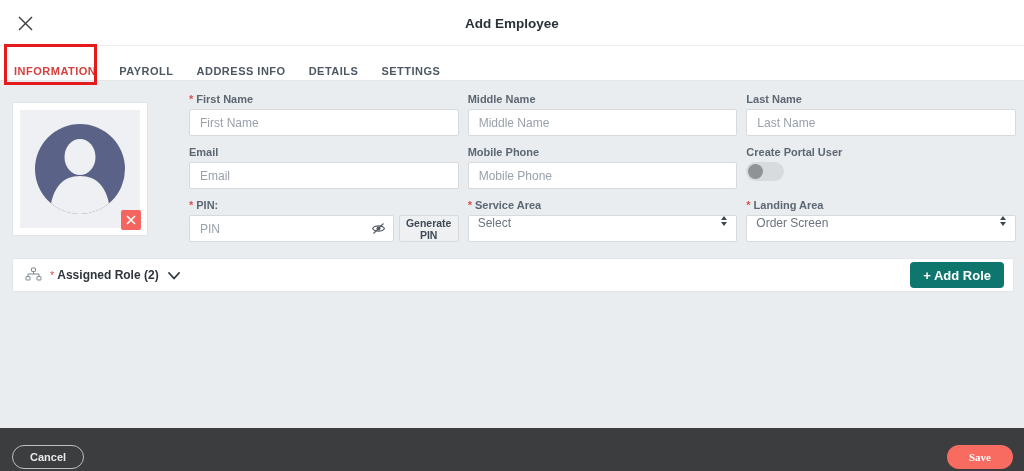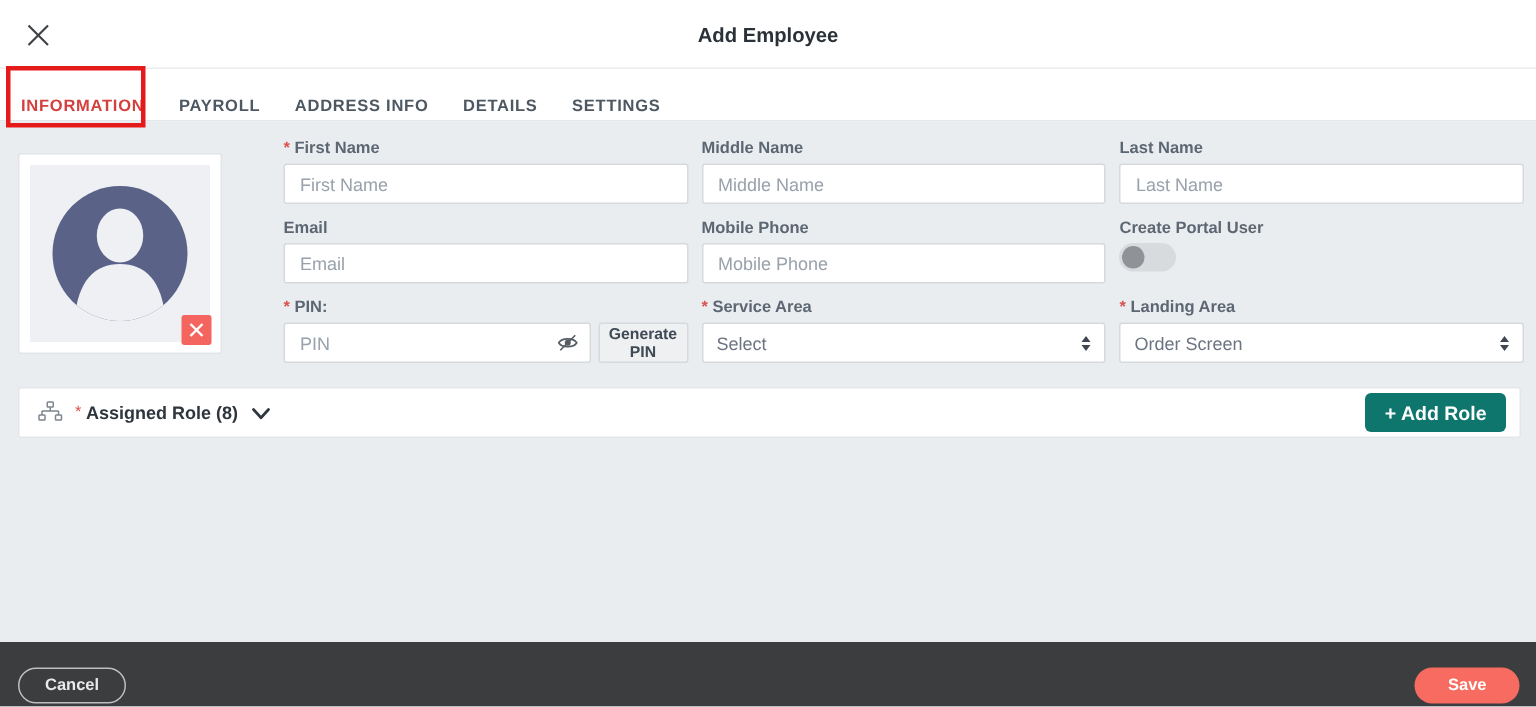--- a/index.html
+++ b/index.html
@@ -102,21 +102,21 @@
   .generate-btn {
     margin-left: 5px; flex: 0 0 auto; width: 60px; height: 27px;
     background: #eef0f2; border: 1px solid #d6dadd; border-radius: 2px;
     font-size: 10.5px; font-weight: 600; color: #3f4a55; cursor: pointer;
     font-family: inherit;
   }
 
   
   .select-box {
     height: 27px; border: 1px solid #d6dadd; border-radius: 2px; background: #fff;
-    display: flex; align-items: center; padding: 0 9px; cursor: pointer;
+    display: flex; padding: 0 9px; cursor: pointer;
   }
   .select-value { flex: 1 1 auto; font-size: 12px; color: #6b7480; }
   .updown { display: flex; flex-direction: column; align-items: center; gap: 2px; }
   .updown .tri-up {
     width: 0; height: 0; border-left: 3.5px solid transparent;
     border-right: 3.5px solid transparent; border-bottom: 4px solid #3f4650;
   }
   .updown .tri-down {
     width: 0; height: 0; border-left: 3.5px solid transparent;
     border-right: 3.5px solid transparent; border-top: 4px solid #3f4650;
@@ -144,21 +144,21 @@
     align-items: center; justify-content: space-between; padding: 14px 11px 0 12px;
   }
   .cancel-btn {
     background: transparent; border: 1px solid #bcc0c2; color: #e8eaea;
     border-radius: 12px; font-size: 11px; font-weight: bold; padding: 5px 17px;
     cursor: pointer; font-family: inherit;
   }
   .save-btn {
     background: #f76b60; border: none; color: #ffffff; border-radius: 13px;
     font-size: 11px; font-weight: bold; padding: 6px 22px; cursor: pointer;
-    font-family: Liberation Sans, sans-serif;
+    font-family: Liberation Serif, serif;
   }
 </style>
 </head>
 <body>
 
 <div class="app">
 
   <div class="header">
     <div class="close-btn">
       <svg width="17" height="17" viewBox="0 0 17 17">
@@ -307,21 +307,21 @@
         <svg width="17" height="16" viewBox="0 0 17 16">
           <rect x="6.5" y="1" width="4" height="3.4" rx="0.5" fill="none" stroke="#7d858e" stroke-width="1"></rect>
           <line x1="8.5" y1="4.4" x2="8.5" y2="7" stroke="#7d858e" stroke-width="1"></line>
           <line x1="3" y1="7" x2="14" y2="7" stroke="#7d858e" stroke-width="1"></line>
           <line x1="3" y1="7" x2="3" y2="9.6" stroke="#7d858e" stroke-width="1"></line>
           <line x1="14" y1="7" x2="14" y2="9.6" stroke="#7d858e" stroke-width="1"></line>
           <rect x="1" y="9.6" width="4" height="3.4" rx="0.5" fill="none" stroke="#7d858e" stroke-width="1"></rect>
           <rect x="12" y="9.6" width="4" height="3.4" rx="0.5" fill="none" stroke="#7d858e" stroke-width="1"></rect>
         </svg>
         <span class="req" style="margin-left:8px;">*</span>
-        <span class="role-label">Assigned Role (8)</span>
+        <span class="role-label">Assigned Role (2)</span>
         <svg class="role-chevron" width="12" height="8" viewBox="0 0 12 8">
           <polyline points="1,1 6,6.5 11,1" fill="none" stroke="#2e353d" stroke-width="1.8" stroke-linecap="round" stroke-linejoin="round"></polyline>
         </svg>
       </div>
       <div class="role-spacer"></div>
       <button class="add-role-btn">+ Add Role</button>
     </div>
   </div>
 
   <div class="footer">

